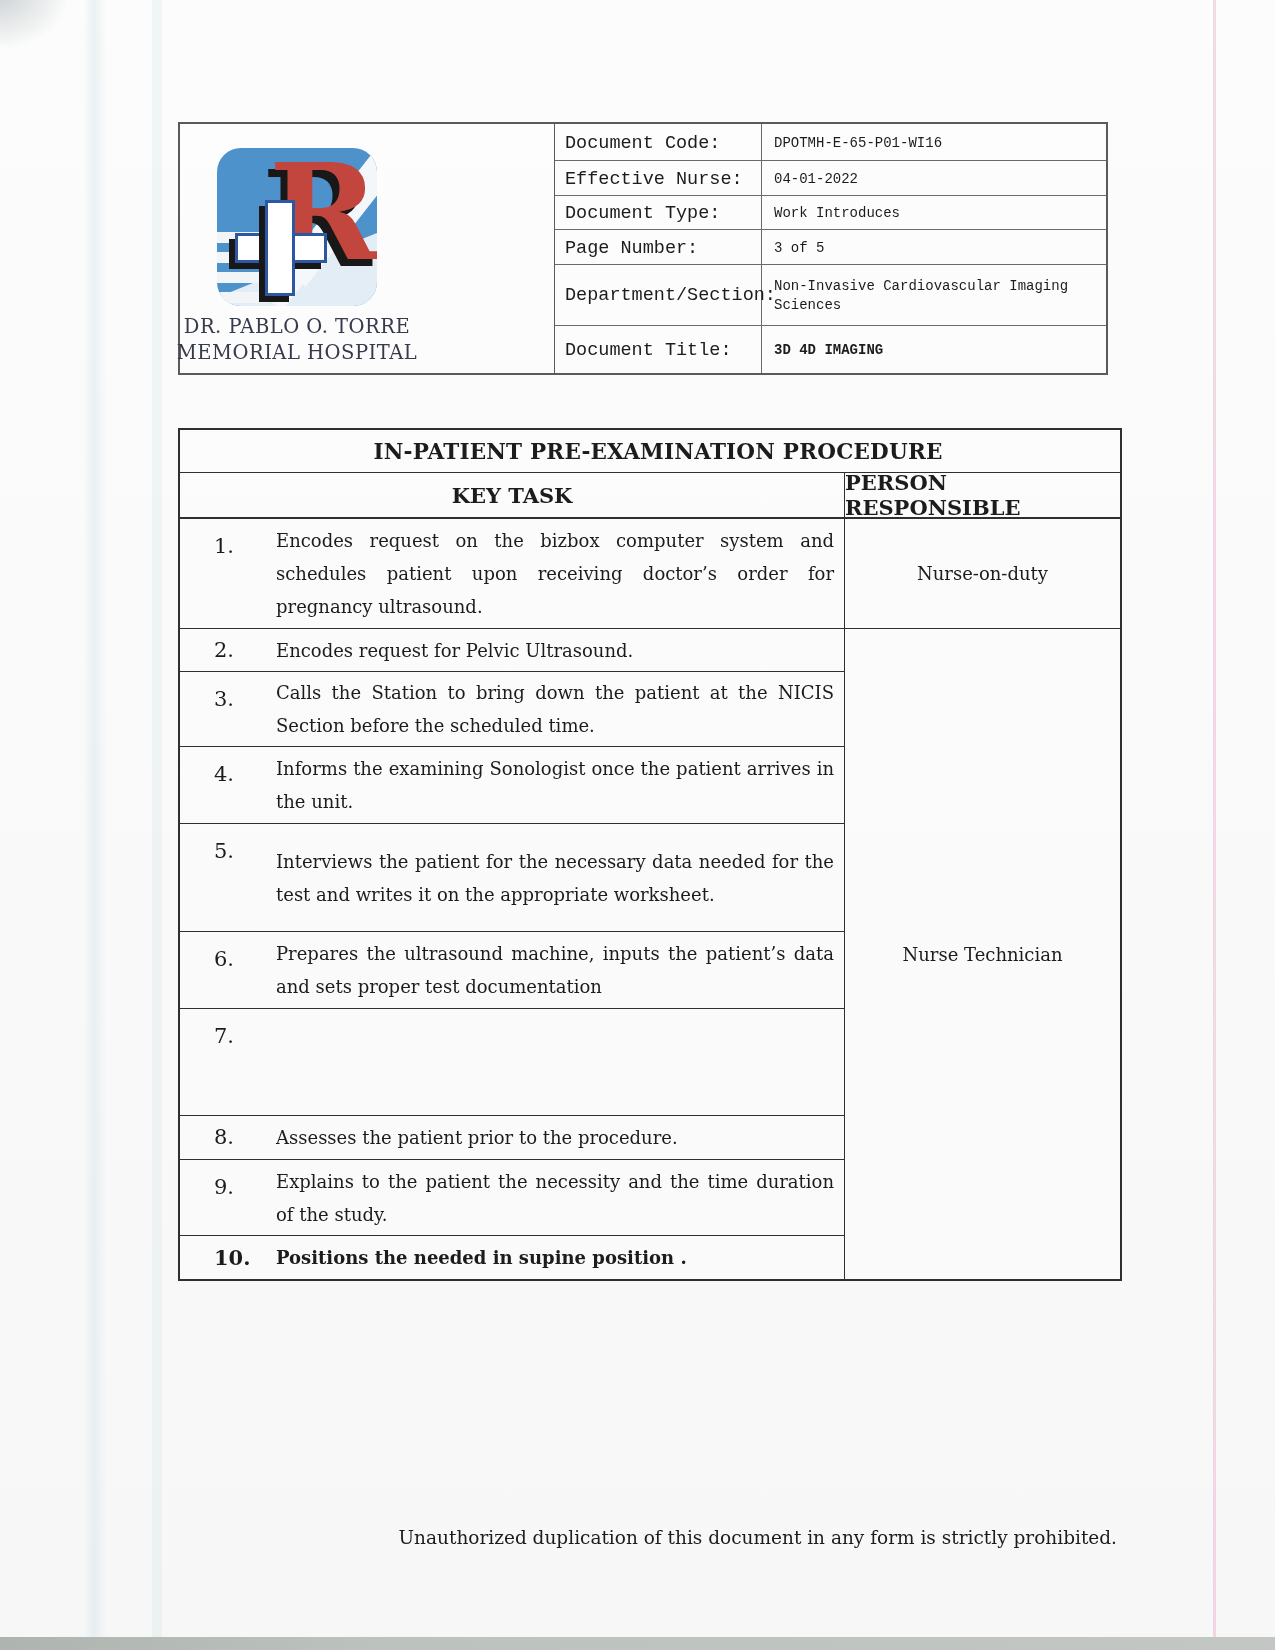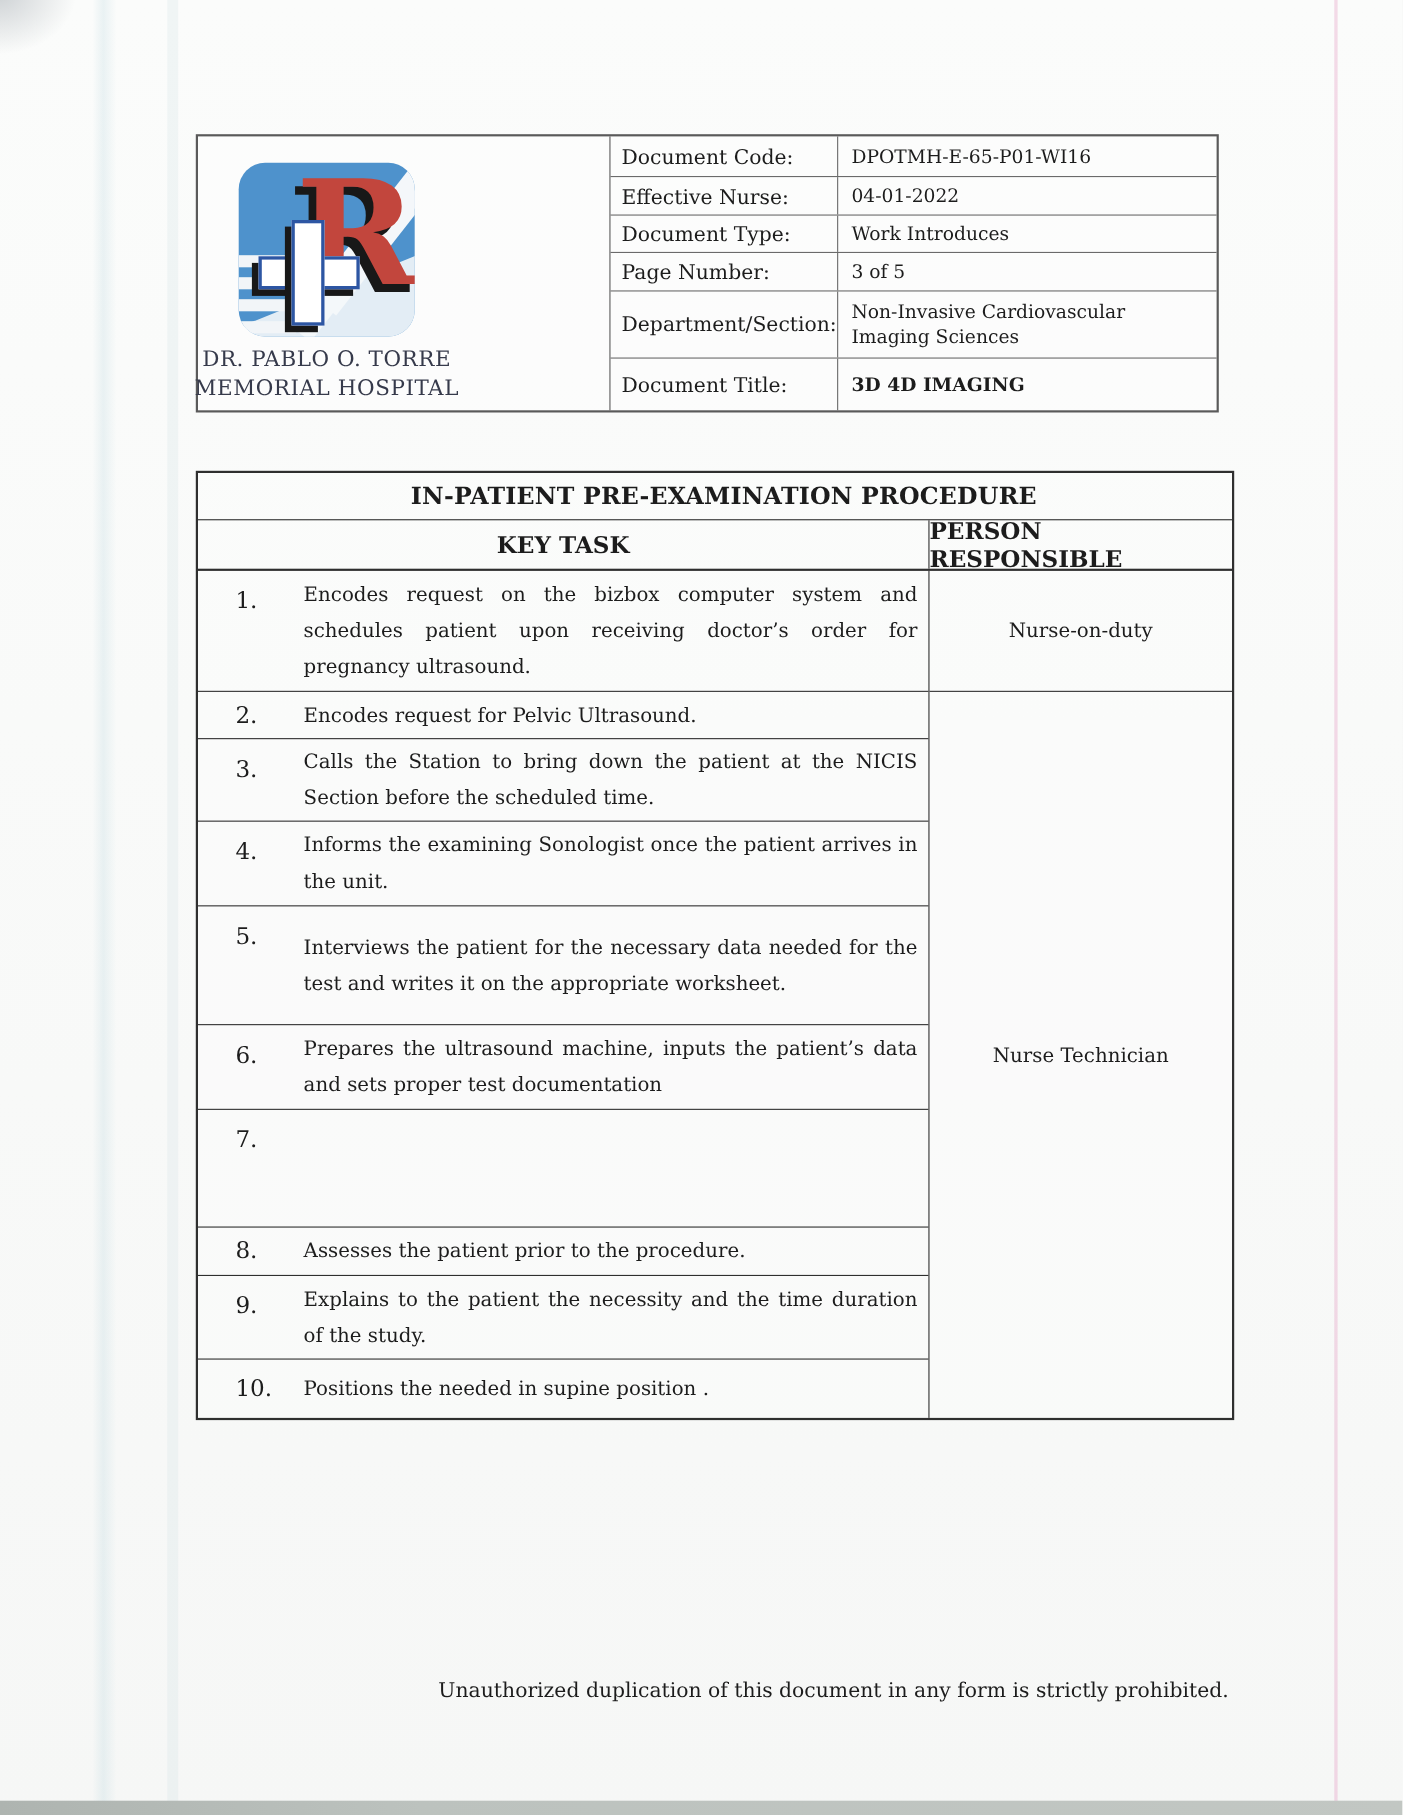--- a/index.html
+++ b/index.html
@@ -68,25 +68,25 @@
   .cross-v, .cross-h { position: absolute; background: #ffffff; border: 3px solid #2d56a3;
     box-shadow: -6px 6px 0 #181818; }
   .cross-v { left: 30px; top: 0; width: 30px; height: 96px; }
   .cross-h { left: 0; top: 33px; width: 92px; height: 30px; }
   .hospital-name { margin-top: 8px; text-align: center; color: #363a4b;
     font-size: 19.5px; letter-spacing: 0.5px; line-height: 1.3; white-space: nowrap; }
   .address-col { flex: 1; display: flex; align-items: center; justify-content: center; }
   .address { text-align: center; font-size: 16.5px; line-height: 1.4; color: #222; }
 
   .ht-right { flex: 1; display: flex; flex-direction: column; }
-  .ht-row { display: flex; border-bottom: 1px solid #6a6a6a; }
+  .ht-row { display: flex; border-bottom: 1px solid #6a6a6a; font-family: Liberation Mono, monospace; }
   .ht-row:last-child { border-bottom: none; }
   .ht-label { width: 207px; border-right: 1px solid #6a6a6a; padding: 6px 8px 4px 10px;
     font-size: 18.5px; display: flex; align-items: center; }
-  .ht-value { flex: 1; padding: 6px 8px 4px 12px; font-size: 17px;
+  .ht-value { flex: 1; padding: 6px 8px 4px 12px; font-size: 14px;
     display: flex; align-items: center; line-height: 1.35; }
   .ht-value.bold { font-weight: bold; }
 
   
   .ptable {
     position: absolute; left: 178px; top: 428px; width: 944px;
     border: 2px solid #2f2f2f; background: rgba(255,255,255,0.25);
   }
   .pt-title {
     height: 43px; border-bottom: 1.5px solid #2f2f2f;
@@ -214,21 +214,21 @@
             <div class="task-num">7.</div>
           </div>
           <div class="task-cell single" style="height: 44px;">
             <div class="task-num">8.</div>
             <div class="task-text">Assesses the patient prior to the procedure.</div>
           </div>
           <div class="task-cell" style="height: 76px;">
             <div class="task-num">9.</div>
             <div class="task-text">Explains to the patient the necessity and the time duration of the study.</div>
           </div>
-          <div class="task-cell single" style="height: 54px;">
+          <div class="task-cell single" style="height: 44px; font-weight: bold;">
             <div class="task-num">10.</div>
             <div class="task-text">Positions the needed in supine position .</div>
           </div>
         </div>
       <div class="resp-col">
         <div class="resp-cell resp-first">Nurse-on-duty</div>
         <div class="resp-cell resp-rest">Nurse Technician</div>
       </div>
     </div>
   </div>

